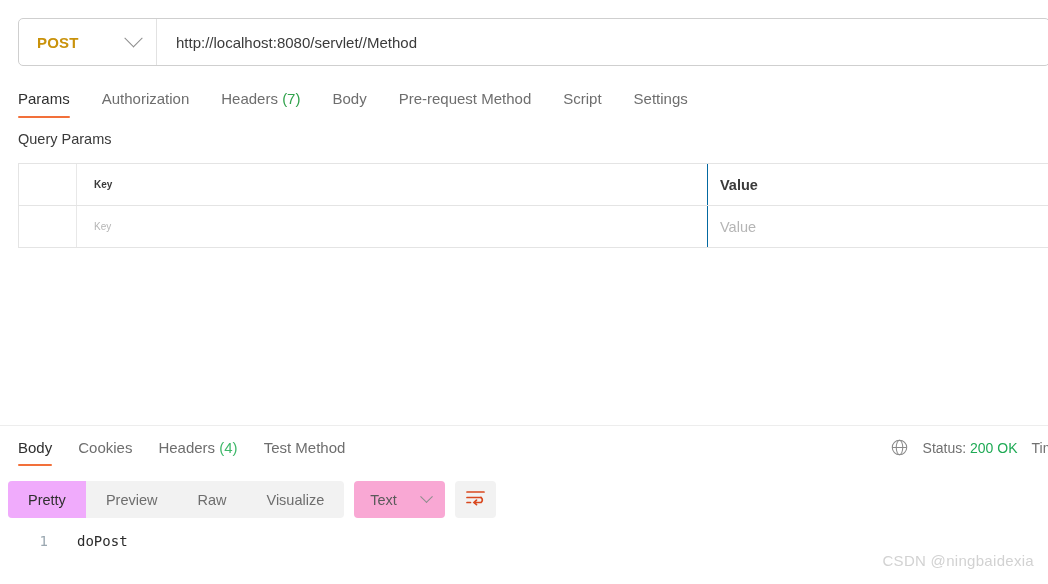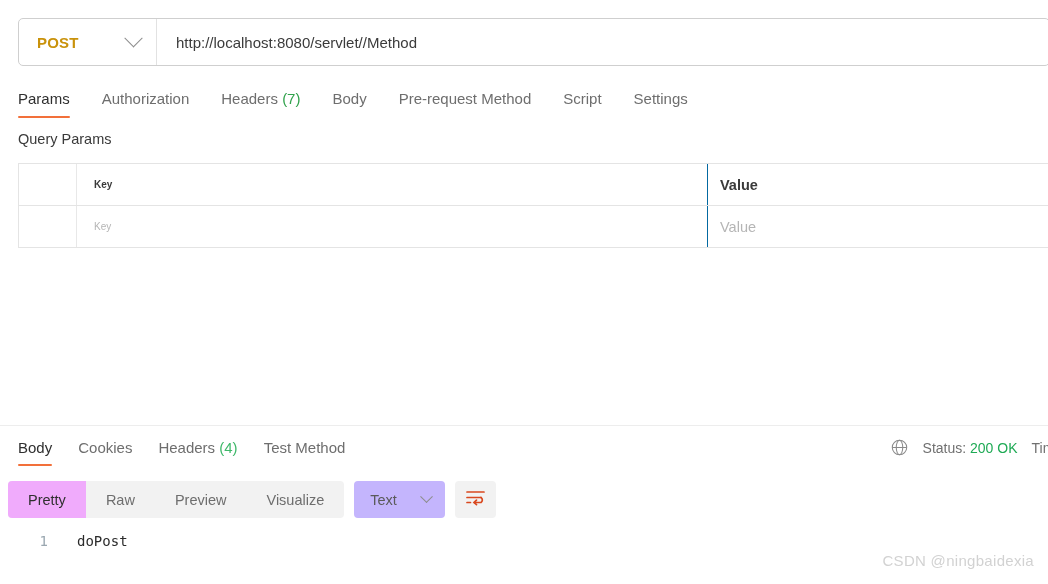--- a/index.html
+++ b/index.html
@@ -207,21 +207,21 @@
     font-size: 14.5px;
     color: #6e6e6e;
     cursor: pointer;
     height: 100%;
   }
   .seg.active { background: #f0abfc; color: #2f2f2f; }
   .fmt-select {
     display: flex;
     align-items: center;
     gap: 25px;
-    background: #c4b5fd;
+    background: #f9a8d4;
     border-radius: 4px;
     height: 37px;
     padding: 0 14px 0 16px;
     font-size: 14.5px;
     color: #5a5a5a;
     cursor: pointer;
   }
   .chev-sm {
     width: 9px; height: 9px;
     border-right: 1.5px solid #8d8d8d;
@@ -355,24 +355,24 @@
   </span>
   <span class="time-txt">Time:</span>
 </div>
 
 <div class="viewbar">
   <div class="seg-group">
     <div class="seg active">
       <span>Pretty</span>
     </div>
     <div class="seg">
-      <span>Raw</span>
+      <span>Preview</span>
     </div>
     <div class="seg">
-      <span>Preview</span>
+      <span>Raw</span>
     </div>
     <div class="seg">
       <span>Visualize</span>
     </div>
   </div>
 
   <div class="fmt-select">
     <span>Text</span>
     <span class="chev-sm"></span>
   </div>

